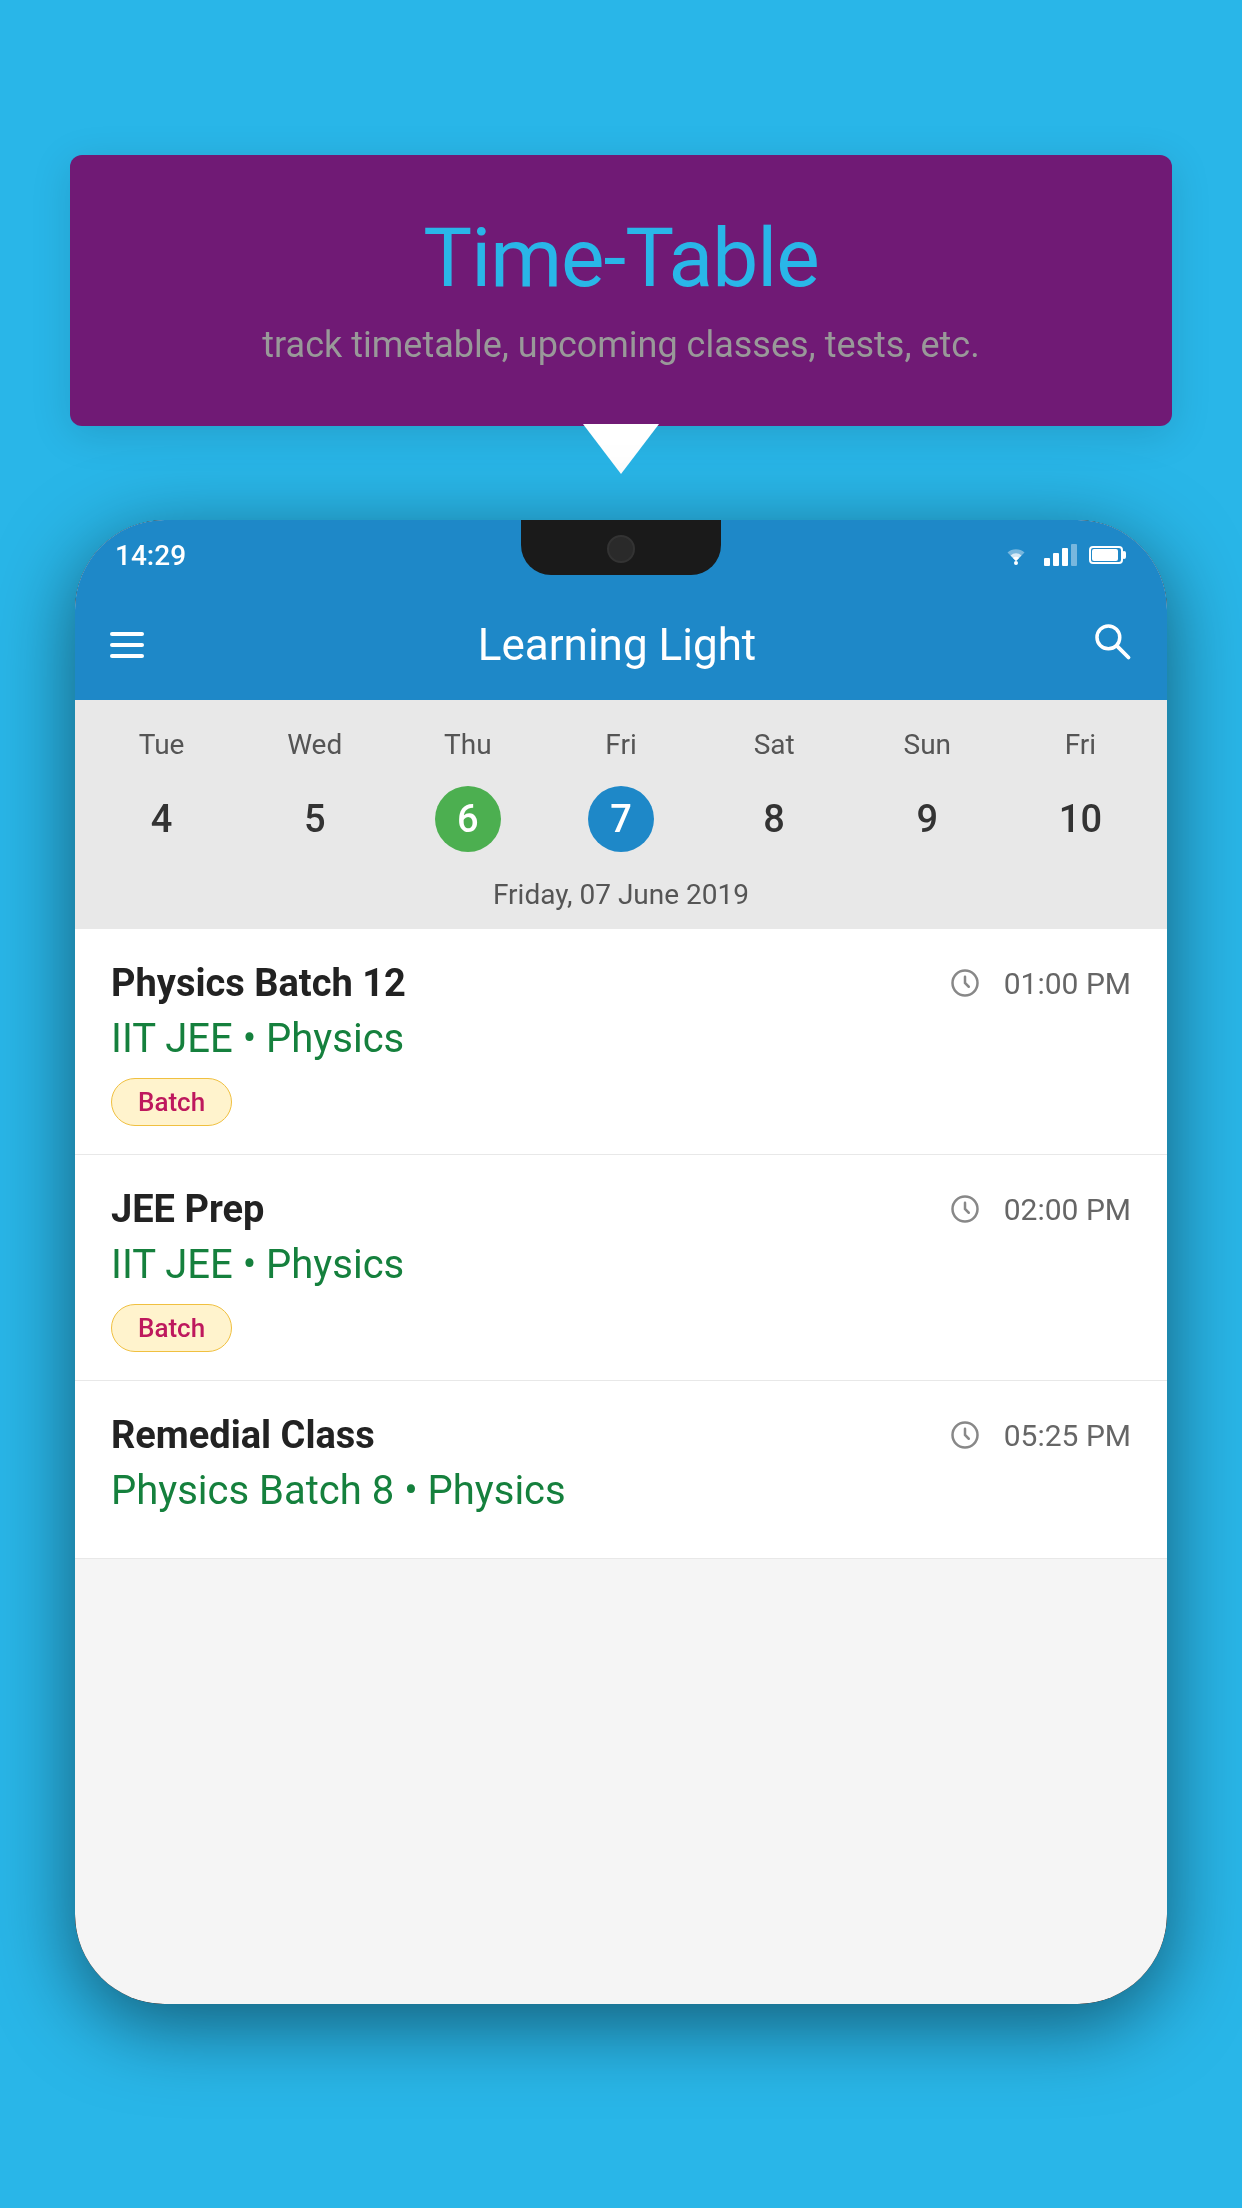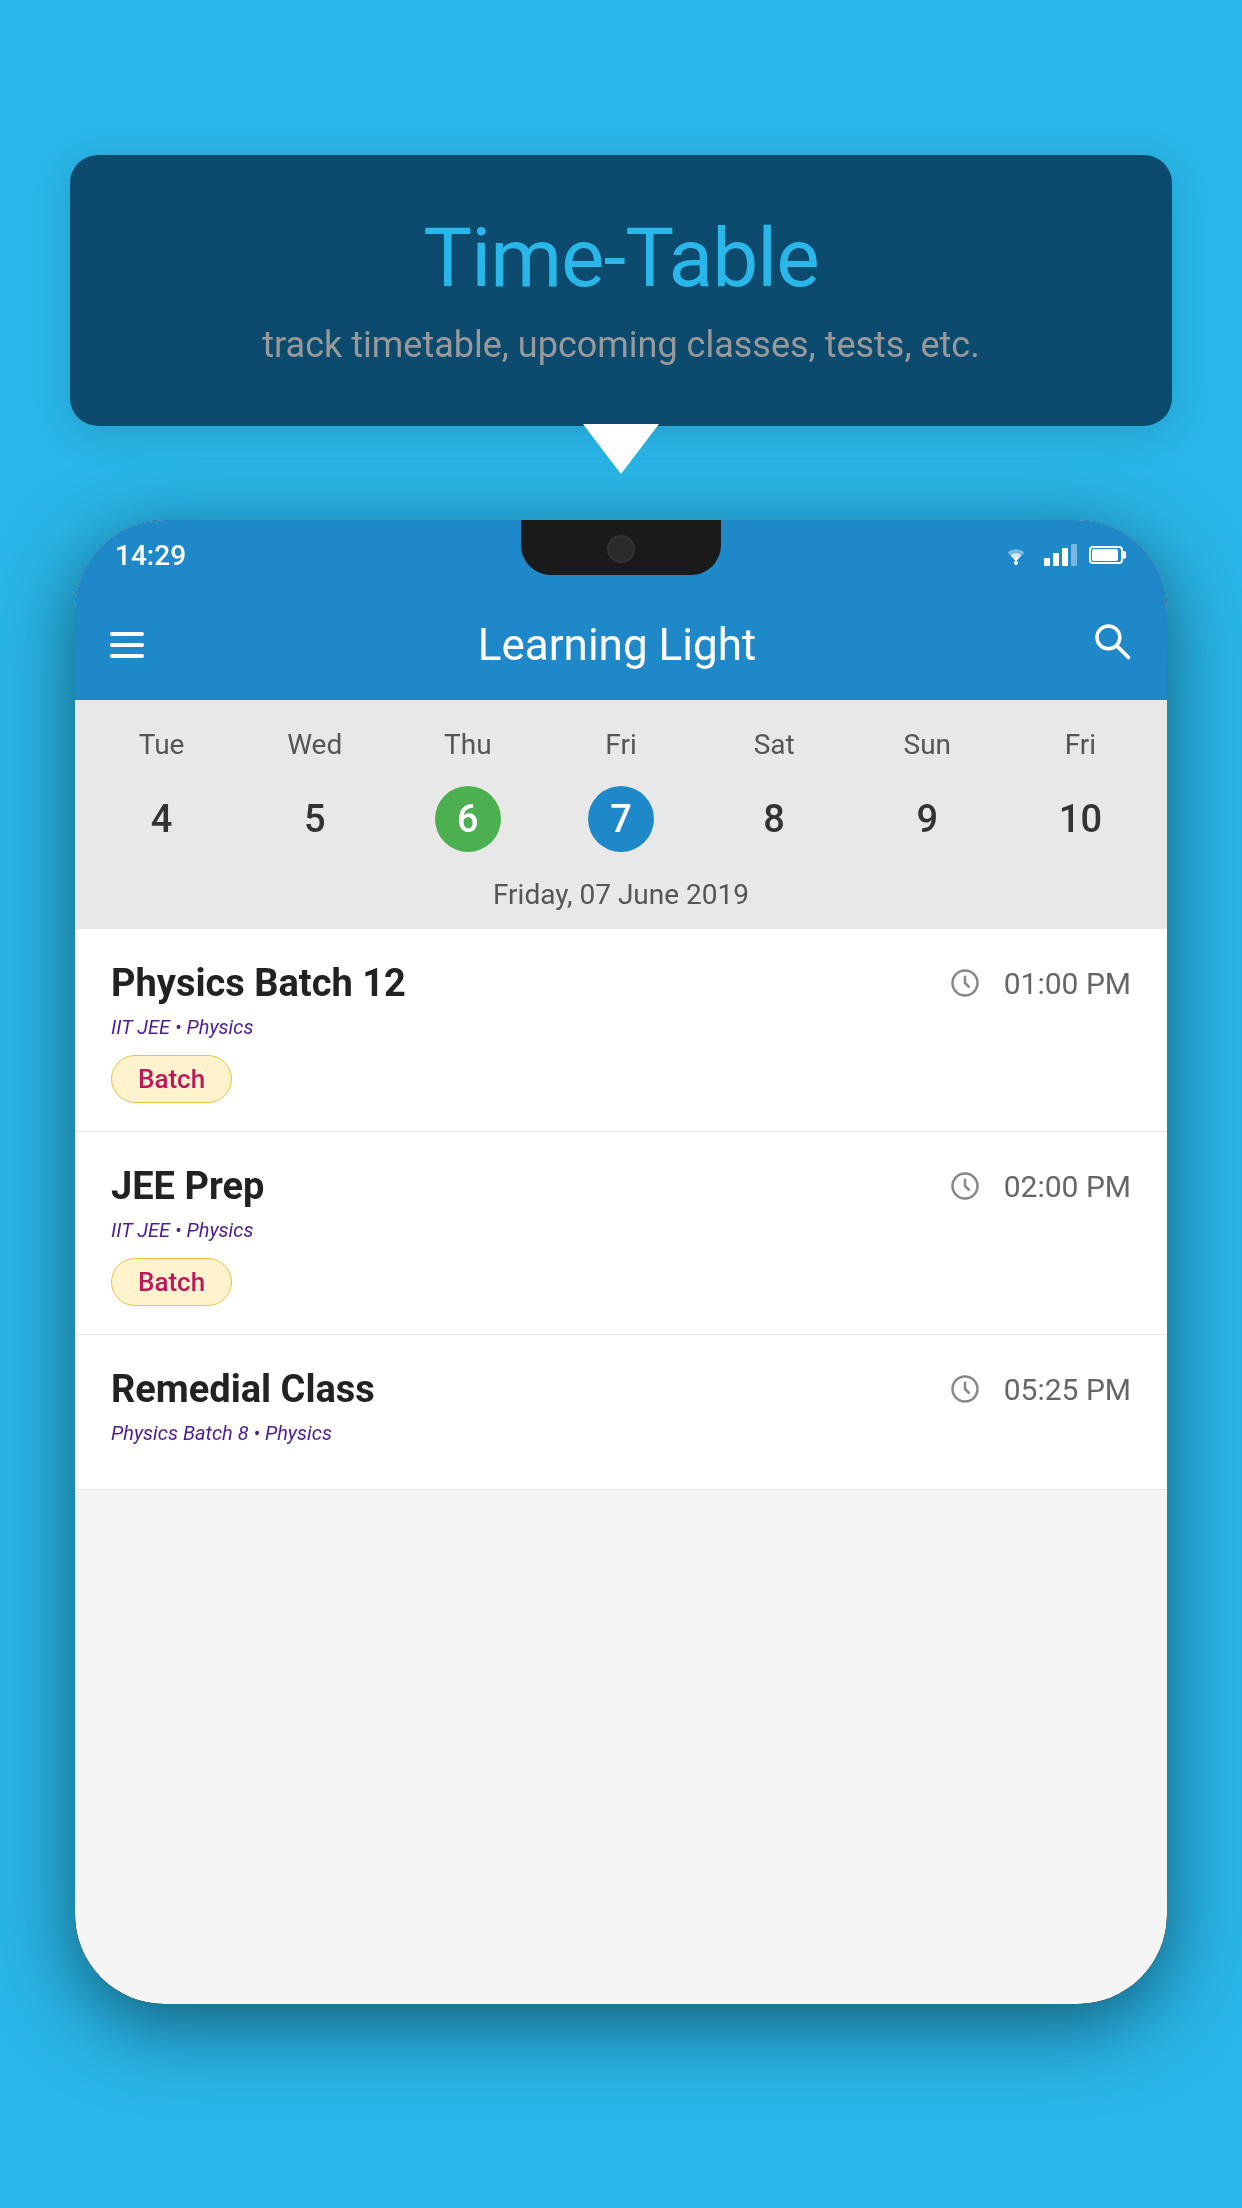--- a/index.html
+++ b/index.html
@@ -13,22 +13,22 @@
       overflow: hidden;
       position: relative;
     }
 
     
     .speech-bubble {
       position: absolute;
       top: 155px;
       left: 70px;
       right: 70px;
-      background: #0c4a6e;
-      border-radius: 28px;
+      background: #701a75;
+      border-radius: 12px;
       padding: 55px 60px 60px;
       box-shadow: 0 8px 40px rgba(0,0,0,0.13);
       text-align: center;
     }
 
     .speech-bubble::after {
       content: '';
       position: absolute;
       bottom: -48px;
       left: 50%;
@@ -263,24 +263,23 @@
 
     .schedule-item-time {
       display: flex;
       align-items: center;
       gap: 24px;
       font-size: 30px;
       color: #666;
     }
 
     .schedule-item-subtitle {
-      font-size: 20px;
-      color: #4c1d95;
+      font-size: 40px;
+      color: #15803d;
       margin-bottom: 16px;
-      font-style: italic;
     }
 
     .batch-badge {
       display: inline-block;
       background: #fff3cd;
       border: 1.5px solid #f0c040;
       border-radius: 30px;
       padding: 8px 26px;
       font-size: 26px;
       color: #be185d;

